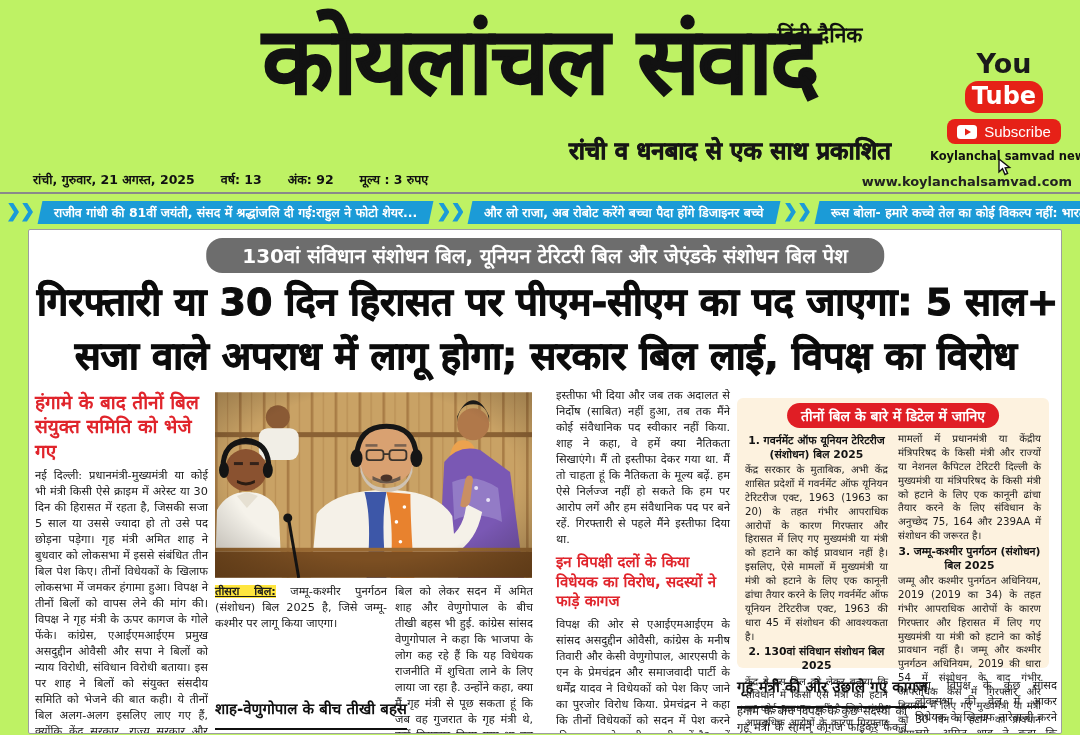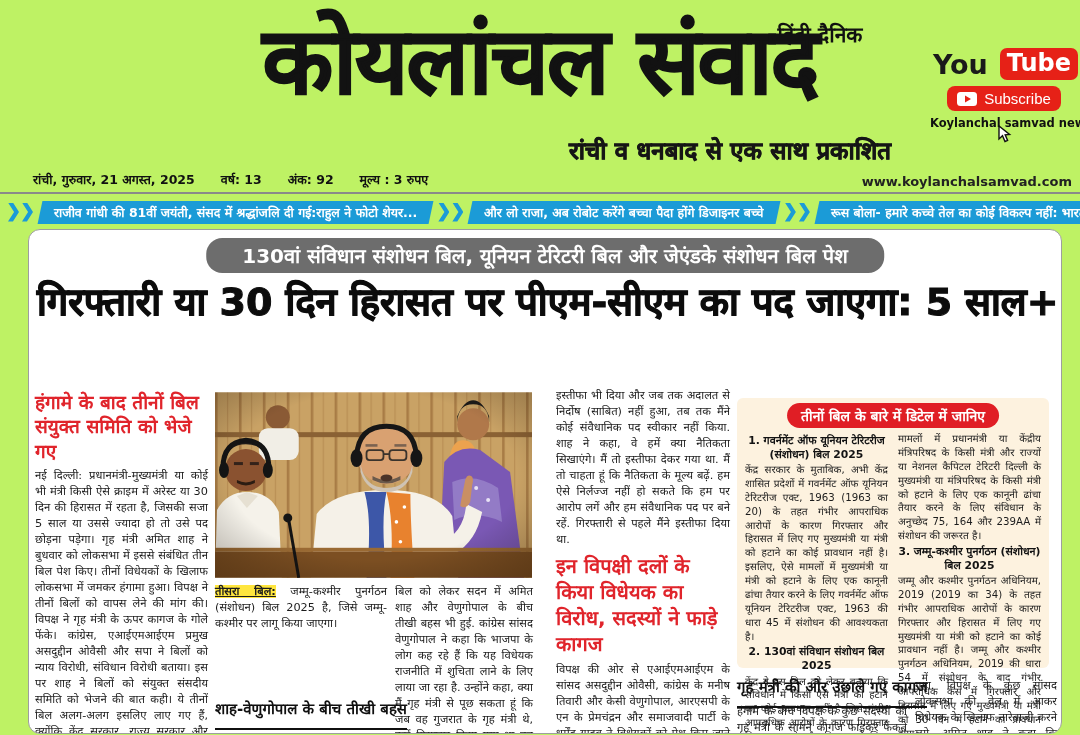--- a/index.html
+++ b/index.html
@@ -10,24 +10,24 @@
   
   .daily-label { position:absolute; left:730px; top:20px; width:180px; text-align:center;
                  font-size:21px; font-weight:bold; color:#111; }
   .np-title { position:absolute; left:50px; top:4px; width:980px; text-align:center;
               font-size:92px; font-weight:900; color:#121212; white-space:nowrap;
               letter-spacing:-2px; line-height:1.25; -webkit-text-stroke:1.5px #121212; }
   .np-tagline { position:absolute; left:535px; top:133px; width:390px; text-align:center;
                 font-size:24px; font-weight:900; color:#161616; white-space:nowrap;
                 -webkit-text-stroke:0.6px #161616; }
   .yt-block { position:absolute; left:930px; top:48px; width:148px; text-align:center; }
-  .yt-logo { display:flex; justify-content:flex-end; align-items:center; gap:12px; cursor:pointer; }
+  .yt-logo { display:flex; justify-content:flex-start; align-items:center; gap:2px; cursor:pointer;flex-direction:column; }
   .yt-you { font-size:27px; font-weight:bold; color:#1a1a1a; }
   .yt-tube { font-size:24px; font-weight:bold; color:#fff; background:#e62117;
-             border-radius:7px; padding:1px 7px 3px; }
+             border-radius:13px; padding:1px 7px 3px; }
   .yt-sub { margin-top:6px; display:inline-flex; align-items:center; gap:7px;
             background:#e62117; color:#fff; font-size:15px; border:none;
             padding:4px 10px; border-radius:8px; cursor:pointer; }
   .yt-sub svg { display:block; }
   .yt-channel { margin-top:5px; font-size:11.5px; font-weight:bold; color:#111;
                 white-space:nowrap; position:relative; }
   .cursor-ic { position:absolute; left:62px; top:9px; }
   .website { position:absolute; left:850px; top:174px; width:222px; text-align:right;
              font-size:13px; font-weight:bold; color:#222; }
   .dateline { position:absolute; left:33px; top:171px; font-size:12.5px; font-weight:bold;
@@ -39,41 +39,41 @@
             display:flex; align-items:center; gap:7px; padding:0 8px; overflow:hidden; }
   .chev-pair { display:flex; gap:3px; flex:none; }
   .chev { width:11px; height:19px; background:#1b9bd7;
           clip-path:polygon(0 0,45% 0,100% 50%,45% 100%,0 100%,55% 50%); }
   .ticker-item { flex:none; background:#1b9bd7; color:#fff; font-weight:bold; font-size:12.5px;
                  padding:3px 14px; transform:skewX(-12deg); cursor:pointer; }
   .ticker-item > span { display:inline-block; transform:skewX(12deg); white-space:nowrap; }
 
   
   .story-box { position:absolute; left:28px; top:229px; width:1034px; height:505px;
-               border:1px solid #9e9e9e; border-radius:12px; overflow:hidden; background:#fff; }
+               border:1px solid #9e9e9e; border-radius:2px; overflow:hidden; background:#fff; }
   .kicker { position:absolute; top:8px; left:50%; transform:translateX(-50%);
             background:#6d6d6d; color:#fff; font-size:20px; font-weight:bold;
             padding:4px 36px; border-radius:16px; white-space:nowrap; }
   .headline { position:absolute; top:46px; left:8px; width:1018px; text-align:center;
               font-size:38px; font-weight:900; color:#0c0c0c; line-height:1.42;
               white-space:nowrap; -webkit-text-stroke:1px #0c0c0c; }
 
   .body-text { font-size:11.3px; line-height:1.42; text-align:justify; color:#1c1c1c; }
   .red-subhead { font-size:19px; line-height:1.28; font-weight:900; color:#e0242b; margin-bottom:5px; }
   .hl { background:#ffe63e; font-weight:bold; text-decoration:underline; }
   .black-subhead { font-size:15px; font-weight:900; color:#101010; white-space:nowrap;
                    border-bottom:2px solid #101010; padding-bottom:10px; display:inline-block; }
 
   .col1 { position:absolute; left:6px;  top:160px; width:173px; }
   .photo { position:absolute; left:186px; top:162px; width:317px; height:186px; }
   .col2 { position:absolute; left:186px; top:354px; width:172px; }
   .col2-sub { position:absolute; left:186px; top:468px; }
   .col3 { position:absolute; left:366px; top:354px; width:138px; }
   .col4 { position:absolute; left:527px; top:158px; width:174px; }
-  .col4 .mid-sub { font-size:20px; line-height:1.3; font-weight:900; color:#e0242b; margin:5px 0; }
+  .col4 .mid-sub { font-size:15px; line-height:1.3; font-weight:900; color:#e0242b; margin:5px 0; }
 
   .infobox { position:absolute; left:708px; top:168px; width:312px; height:270px;
              background:#fdf2df; border-radius:6px; }
   .infobox-head { position:absolute; top:5px; left:50%; transform:translateX(-50%);
                   background:#e01e25; color:#fff; font-size:14px; font-weight:900;
                   padding:3px 14px; border-radius:14px; white-space:nowrap; }
   .infobox-cols { display:flex; gap:10px; padding:34px 8px 6px; }
   .infobox-cols .ic { width:143px; }
   .info-h { font-size:10.8px; font-weight:bold; text-align:center; color:#131313;
             line-height:1.3; margin:2px 0 1px; }
@@ -141,20 +141,21 @@
       </span>
     <div class="ticker-item"><span>रूस बोला- हमारे कच्चे तेल का कोई विकल्प नहीं: भारत को...</span></div>
   </div>
 
   <div class="story-box">
 
     <div class="kicker">130वां संविधान संशोधन बिल, यूनियन टेरिटरी बिल और जेएंडके संशोधन बिल पेश</div>
 
     <div class="headline">
       <div>गिरफ्तारी या 30 दिन हिरासत पर पीएम-सीएम का पद जाएगा: 5 साल+</div>
+      <div>सजा वाले अपराध में लागू होगा; सरकार बिल लाई, विपक्ष का विरोध</div>
     </div>
 
     <div class="col1">
       <div class="red-subhead">हंगामे के बाद तीनों बिल संयुक्त समिति को भेजे गए</div>
       <p class="body-text">नई दिल्ली: प्रधानमंत्री-मुख्यमंत्री या कोई भी मंत्री किसी ऐसे क्राइम में अरेस्ट या 30 दिन की हिरासत में रहता है, जिसकी सजा 5 साल या उससे ज्यादा हो तो उसे पद छोड़ना पड़ेगा। गृह मंत्री अमित शाह ने बुधवार को लोकसभा में इससे संबंधित तीन बिल पेश किए। तीनों विधेयकों के खिलाफ लोकसभा में जमकर हंगामा हुआ। विपक्ष ने तीनों बिलों को वापस लेने की मांग की। विपक्ष ने गृह मंत्री के ऊपर कागज के गोले फेंके। कांग्रेस, एआईएमआईएम प्रमुख असदुद्दीन ओवैसी और सपा ने बिलों को न्याय विरोधी, संविधान विरोधी बताया। इस पर शाह ने बिलों को संयुक्त संसदीय समिति को भेजने की बात कही। ये तीनों बिल अलग-अलग इसलिए लाए गए हैं, क्योंकि केंद्र सरकार, राज्य सरकार और केंद्र शासित राज्यों के लीडर्स के लिए अलग-अलग प्रावधान हैं।</p>
 
     </div>
 
     <svg class="photo" viewBox="0 0 318 186">
       <defs>

